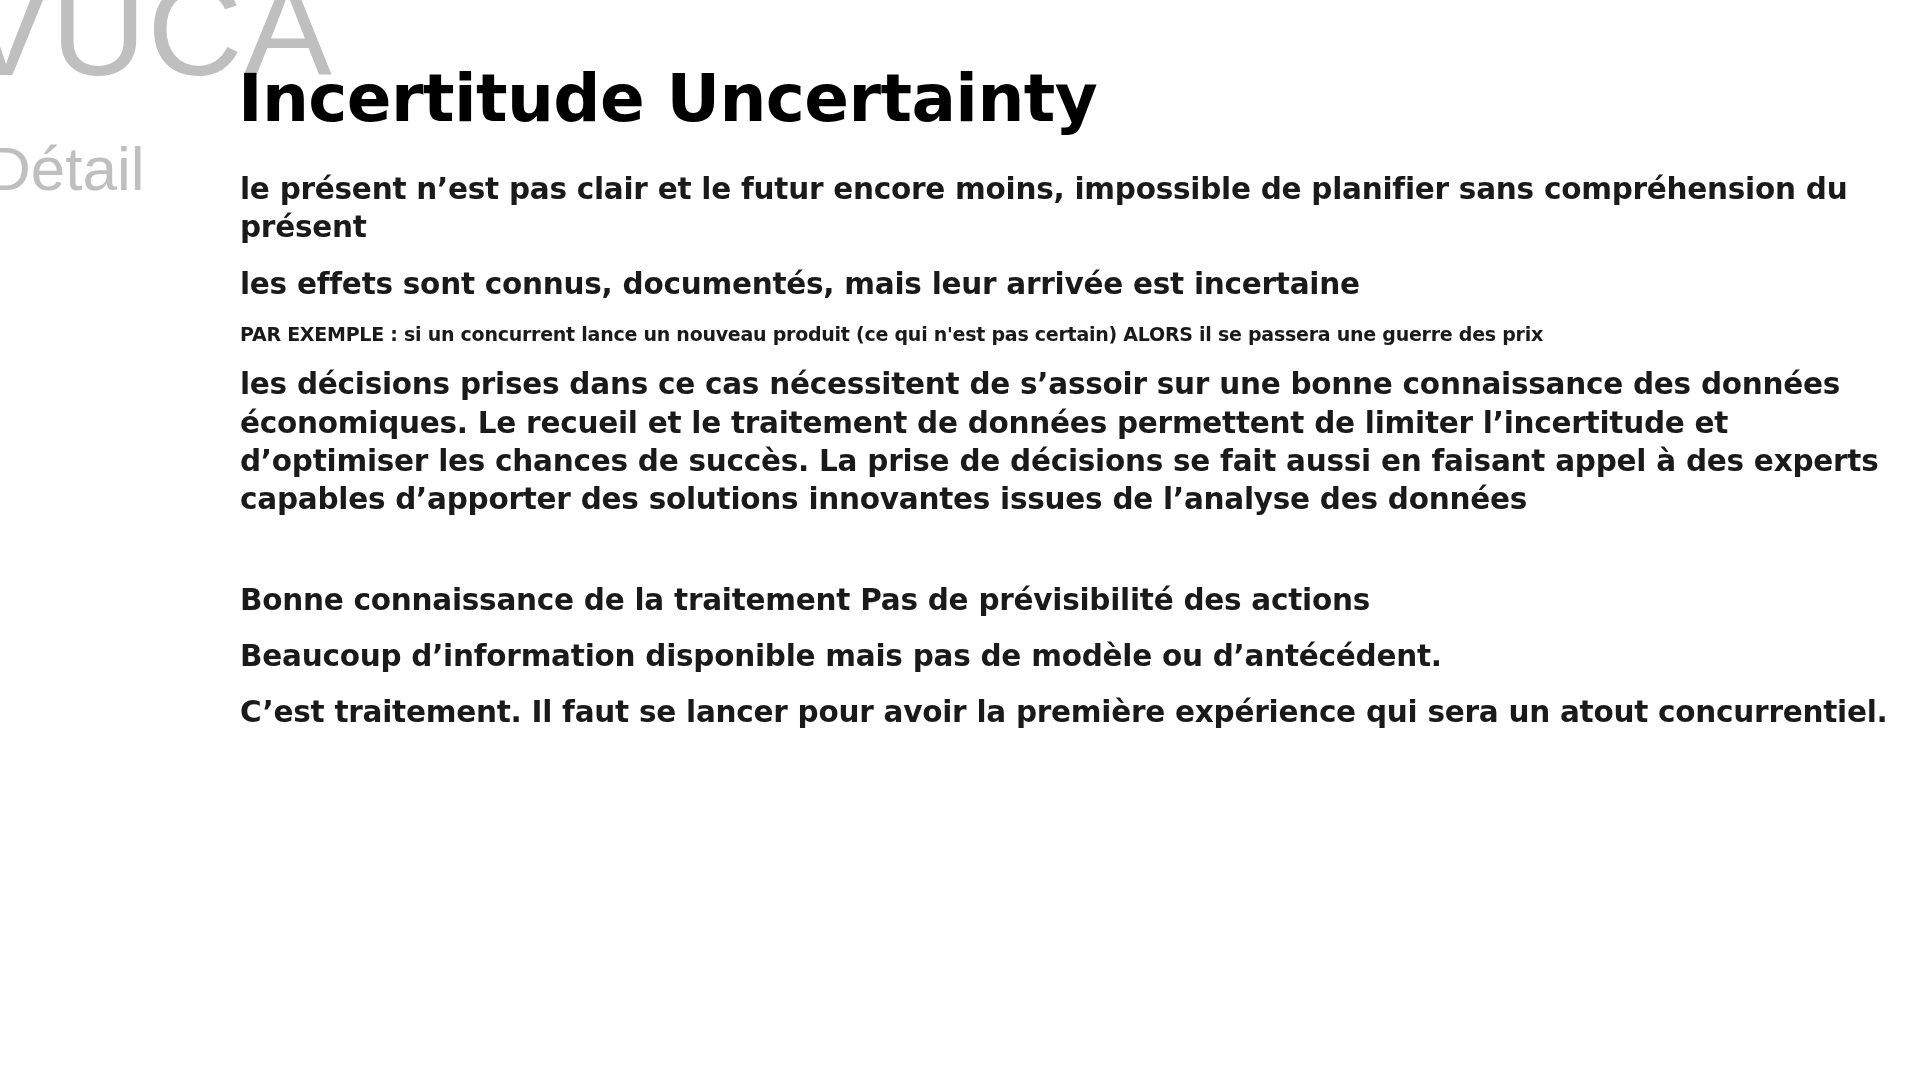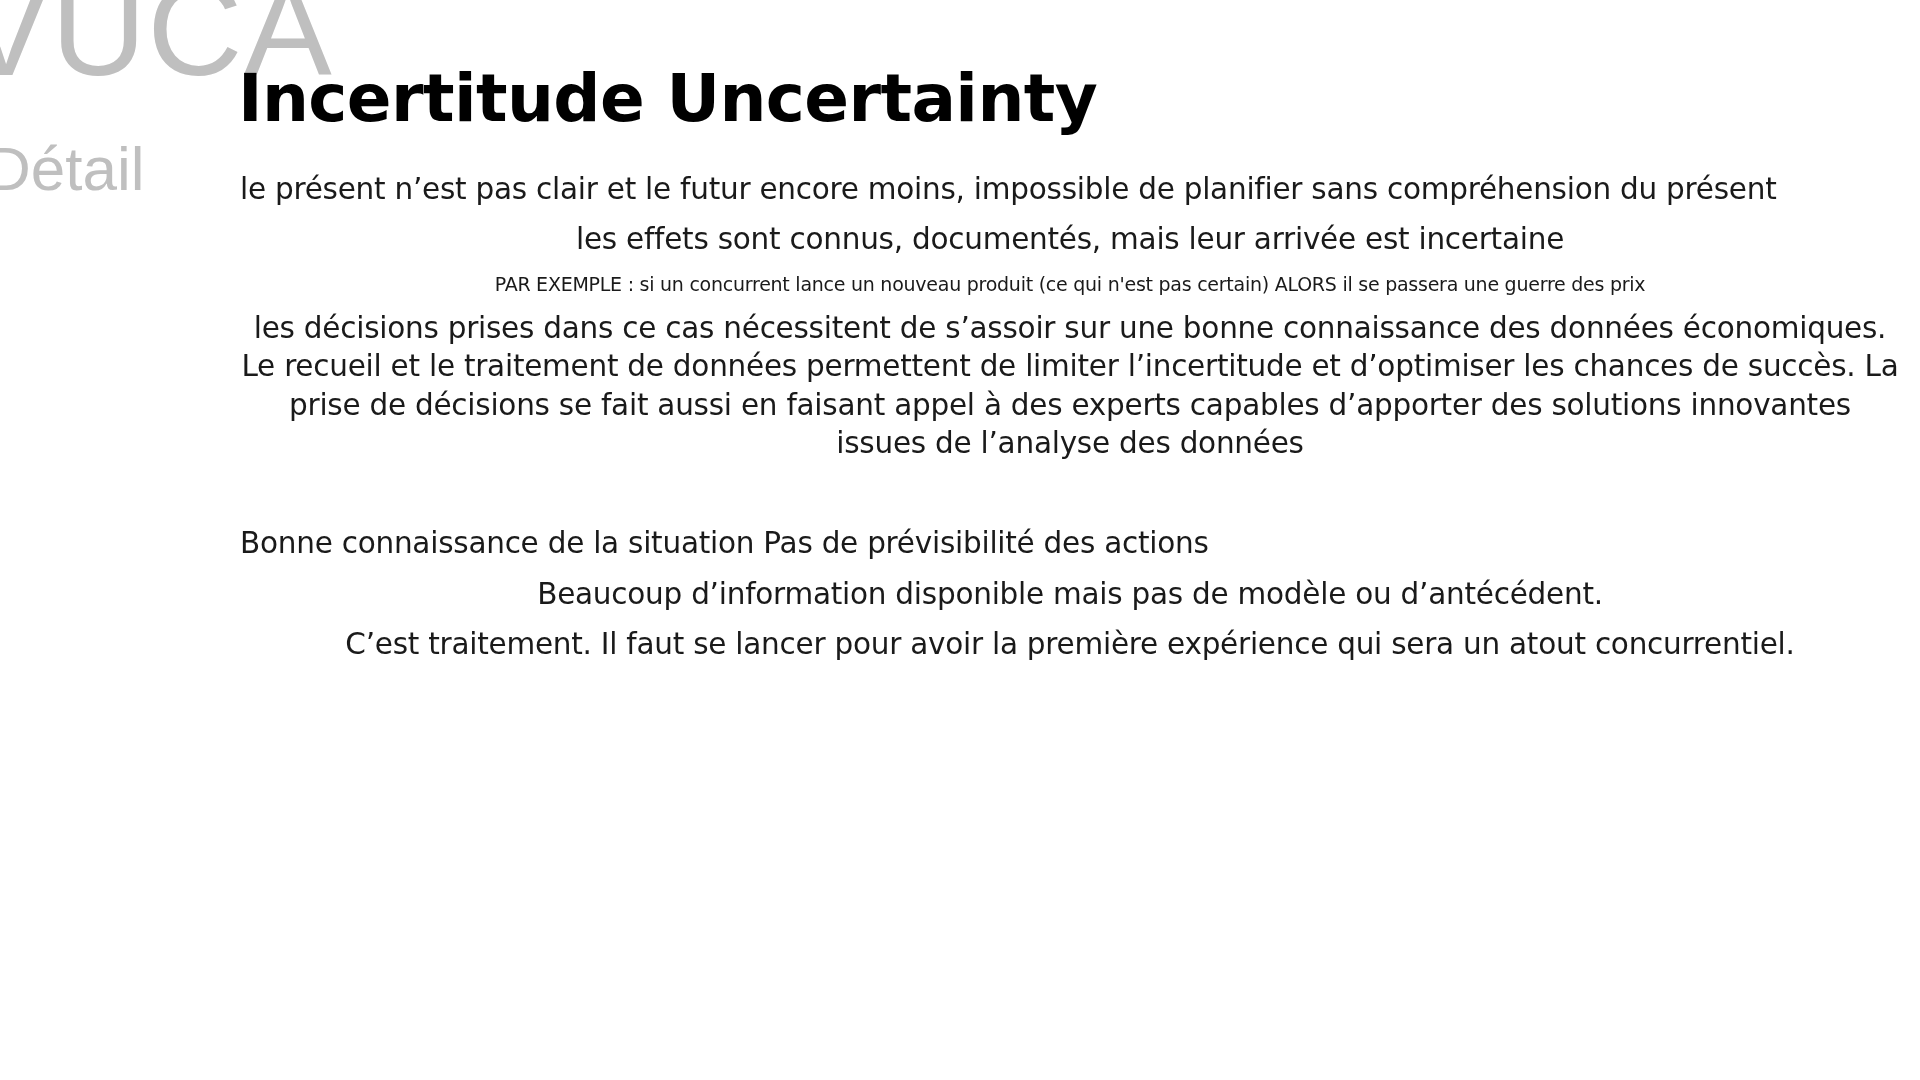--- a/index.html
+++ b/index.html
@@ -78,34 +78,33 @@
     position: absolute;
     left: 240px;
     top: 170px;
     width: 1660px;
     color: #1a1a1a;
   }
 
   .para {
     font-family: "DejaVu Sans", sans-serif;
     font-size: 29.5px;
-    font-weight: 400;
+    font-weight: 700;
     line-height: 1.30;
     margin: 0;
     letter-spacing: -0.25px;
   }
 
   .para.small {
     font-size: 19px;
     line-height: 1.38;
   }
 
   .para + .para {
-    margin-top: 12px;
-    text-align: center;
+    margin-top: 18px;
   }
 
   .spacer-para {
     height: 62px;
   }
 
   .para-gap-top {
     margin-top: 16px;
   }
 
@@ -130,21 +129,21 @@
     <p class="para"> le présent n’est pas clair et le futur encore moins, impossible de planifier sans compréhension du présent</p>
 
     <p class="para">les effets sont connus, documentés, mais leur arrivée est incertaine</p>
 
     <p class="para small">PAR EXEMPLE : si un concurrent lance un nouveau produit (ce qui n'est pas certain) ALORS il se passera une guerre des prix</p>
 
     <p class="para para-gap-top">les décisions prises dans ce cas nécessitent de s’assoir sur une bonne connaissance des données économiques. Le recueil et le traitement de données permettent de limiter l’incertitude et d’optimiser les chances de succès. La prise de décisions se fait aussi en faisant appel à des experts capables d’apporter des solutions innovantes issues de l’analyse des données</p>
 
     <div class="spacer-para"></div>
 
-    <p class="para">Bonne connaissance de la situation Pas de prévisibilité des actions</p>
+    <p class="para">Bonne connaissance de la traitement Pas de prévisibilité des actions</p>
 
     <p class="para para-gap-sm">Beaucoup d’information disponible mais pas de modèle ou d’antécédent.</p>
 
     <p class="para para-gap-sm">C’est traitement. Il faut se lancer pour avoir la première expérience qui sera un atout concurrentiel.</p>
 
   </div>
 
 </div>
 
 </body></html>

